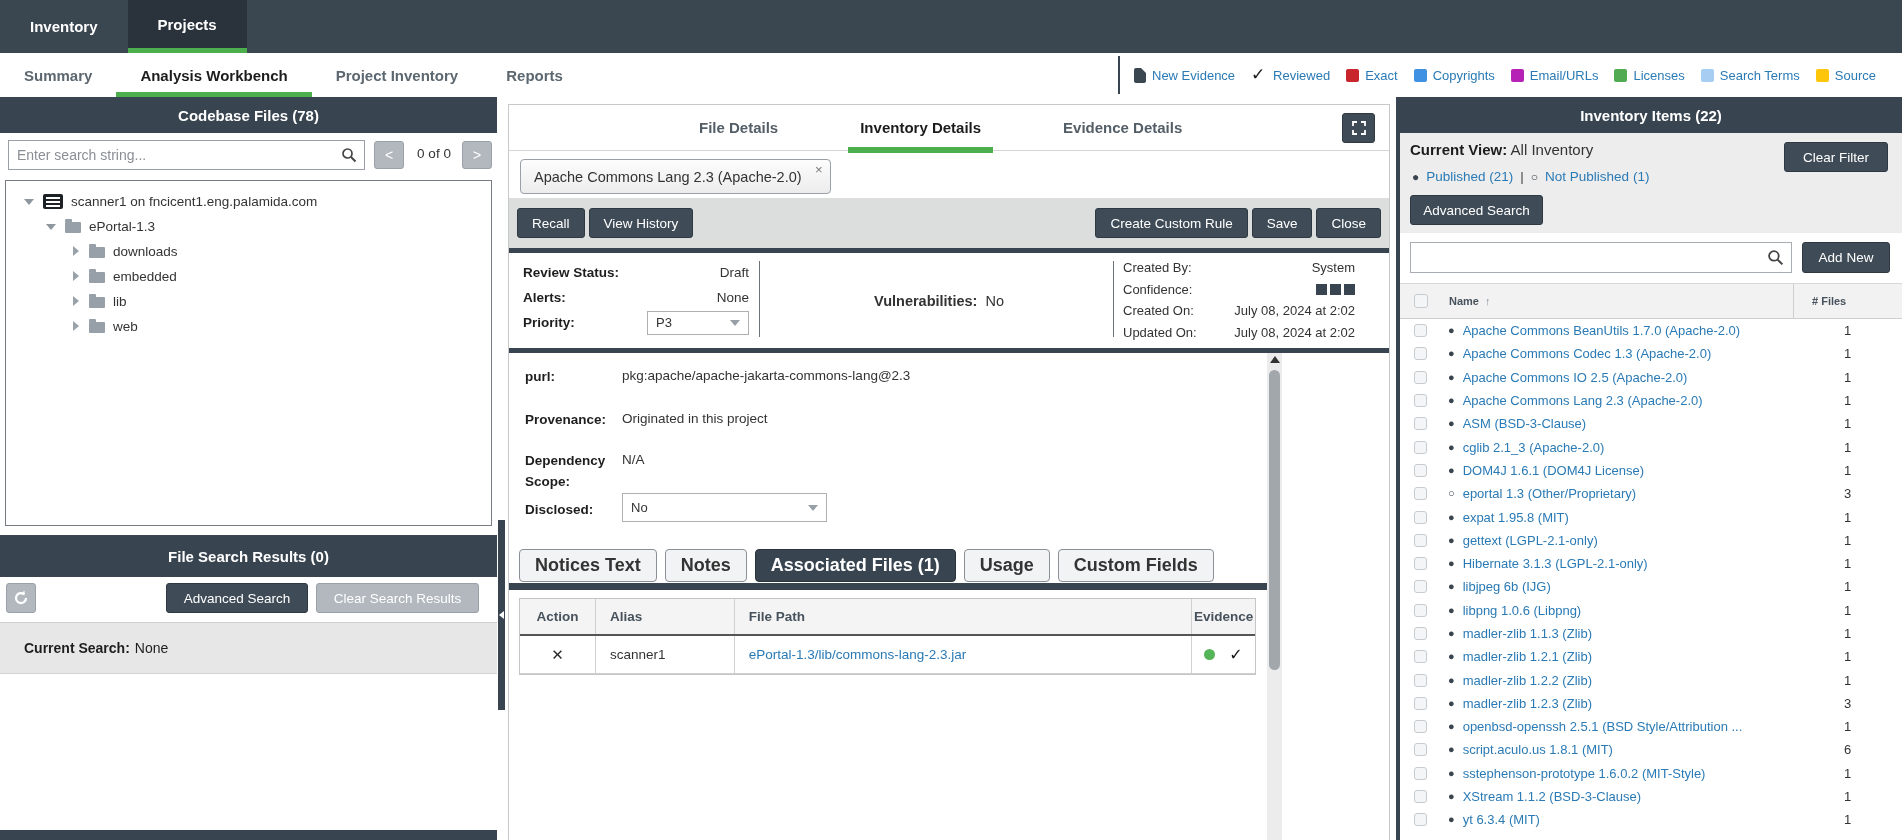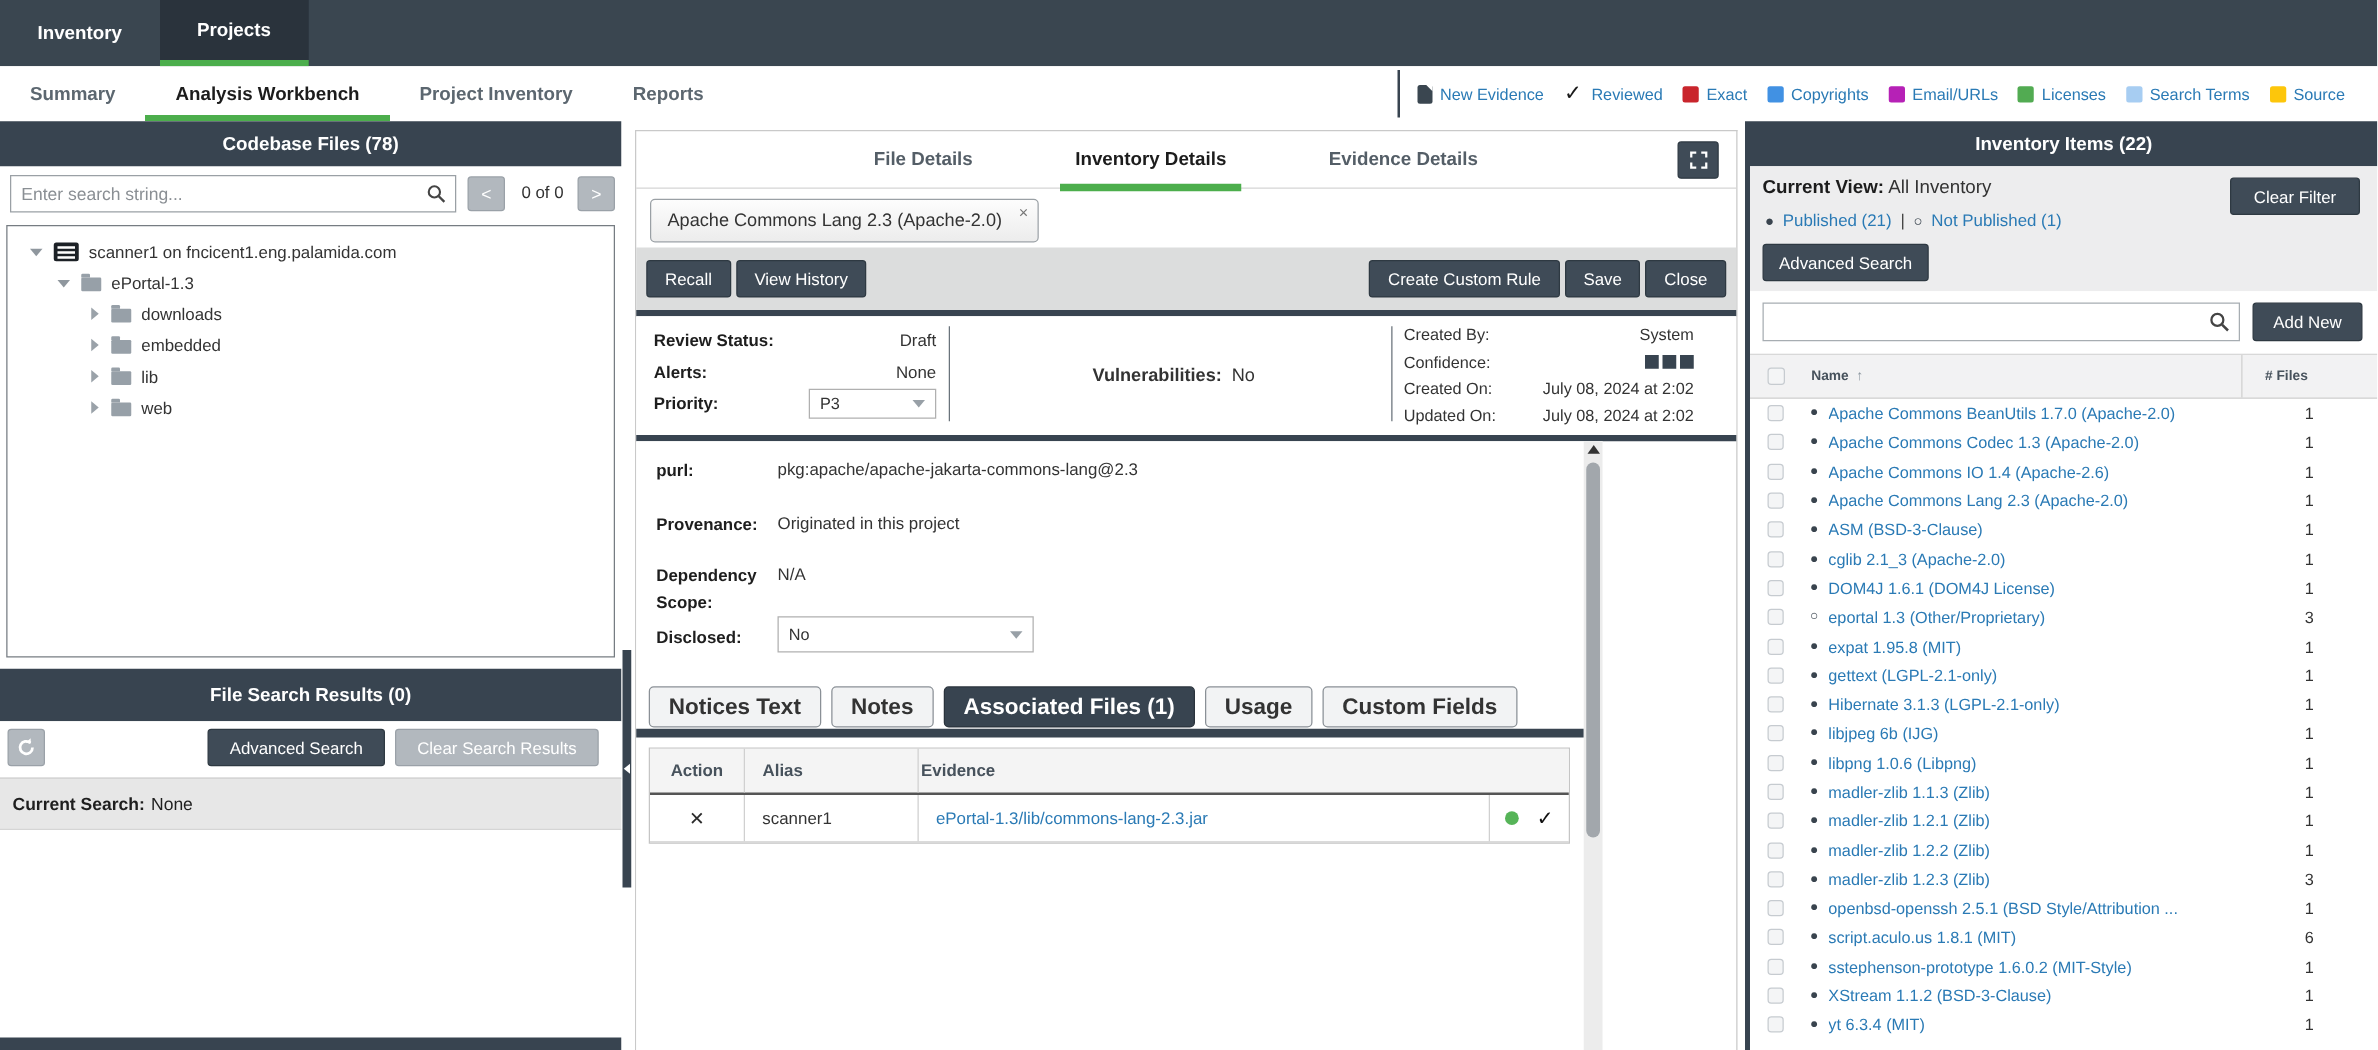--- a/index.html
+++ b/index.html
@@ -59,21 +59,21 @@
   .ticon{flex:none;display:inline-block}
   .ticon.server{width:20px;height:15px;background:#1c2126;border-radius:2px;position:relative}
   .ticon.server::before{content:"";position:absolute;left:3px;top:3px;width:14px;height:2px;background:#fff;box-shadow:0 4px 0 #fff,0 8px 0 #fff}
   .ticon.folder{width:16px;height:11px;background:#97a0a8;border-radius:1px;position:relative;margin-top:2px}
   .ticon.folder::before{content:"";position:absolute;top:-3px;left:0;width:7px;height:3px;background:#97a0a8;border-radius:1px 1px 0 0}
   .fsr-header{position:absolute;left:0;top:438px;width:100%;height:42px}
   .fsr-actions{position:absolute;left:0;top:480px;width:100%;height:45px;background:#fff}
   .refresh-btn{position:absolute;left:6px;top:6px;width:30px;height:30px;padding:0}
   .fsr-adv{position:absolute;left:166px;top:6px;width:142px}
   .fsr-clear{position:absolute;left:316px;top:6px;width:163px}
-  .current-band{position:absolute;left:0;top:525px;width:100%;height:42px;background:#e7e7e7;border-top:1px solid #cfcfcf;border-bottom:1px solid #d5d5d5;display:flex;align-items:center;padding-left:10px;font-size:14px;color:#1e1e1e}
+  .current-band{position:absolute;left:0;top:525px;width:100%;height:52px;background:#e7e7e7;border-top:1px solid #cfcfcf;border-bottom:1px solid #d5d5d5;display:flex;align-items:center;padding-left:24px;font-size:14px;color:#1e1e1e}
   .current-band b{margin-right:5px}
   .left-footer{position:absolute;left:0;bottom:0;width:100%;height:10px;background:#384450}
 
   
   .splitter{position:absolute;top:520px;width:7px;height:190px;background:#384450;display:flex;align-items:center;justify-content:center;cursor:col-resize}
   .splitter-left{left:498px}
   .splitter-right{left:1277px}
   .spl-arrow-l{width:0;height:0;border-top:4px solid transparent;border-bottom:4px solid transparent;border-right:5px solid #fff}
   .spl-arrow-r{width:0;height:0;border-top:4px solid transparent;border-bottom:4px solid transparent;border-left:5px solid #fff}
 
@@ -396,20 +396,21 @@
           <div class="subtab active">Associated Files (1)</div>
           <div class="subtab normal">Usage</div>
           <div class="subtab normal">Custom Fields</div>
       </div>
       <div class="subtab-bar"></div>
 
       <div class="ftable">
         <div class="ftr fth">
           <div class="ftd-action">Action</div>
           <div class="ftd-alias">Alias</div>
+          <div class="ftd-path">File Path</div>
           <div class="ftd-ev">Evidence</div>
         </div>
         <div class="fbody">
           <div class="ftr">
             <div class="ftd-action">
                 <span class="xmark">✕</span>
               </div>
             <div class="ftd-alias">
                 <span>scanner1</span>
               </div>
@@ -478,21 +479,21 @@
         </div>
         <div class="inv-row">
           <span class="cb"></span>
           <span class="dot filled"></span>
           <span class="iname">Apache Commons Codec 1.3 (Apache-2.0)</span>
           <span class="ifiles">1</span>
         </div>
         <div class="inv-row">
           <span class="cb"></span>
           <span class="dot filled"></span>
-          <span class="iname">Apache Commons IO 1.4 (Apache-2.6)</span>
+          <span class="iname">Apache Commons IO 2.5 (Apache-2.0)</span>
           <span class="ifiles">1</span>
         </div>
         <div class="inv-row">
           <span class="cb"></span>
           <span class="dot filled"></span>
           <span class="iname">Apache Commons Lang 2.3 (Apache-2.0)</span>
           <span class="ifiles">1</span>
         </div>
         <div class="inv-row">
           <span class="cb"></span>

